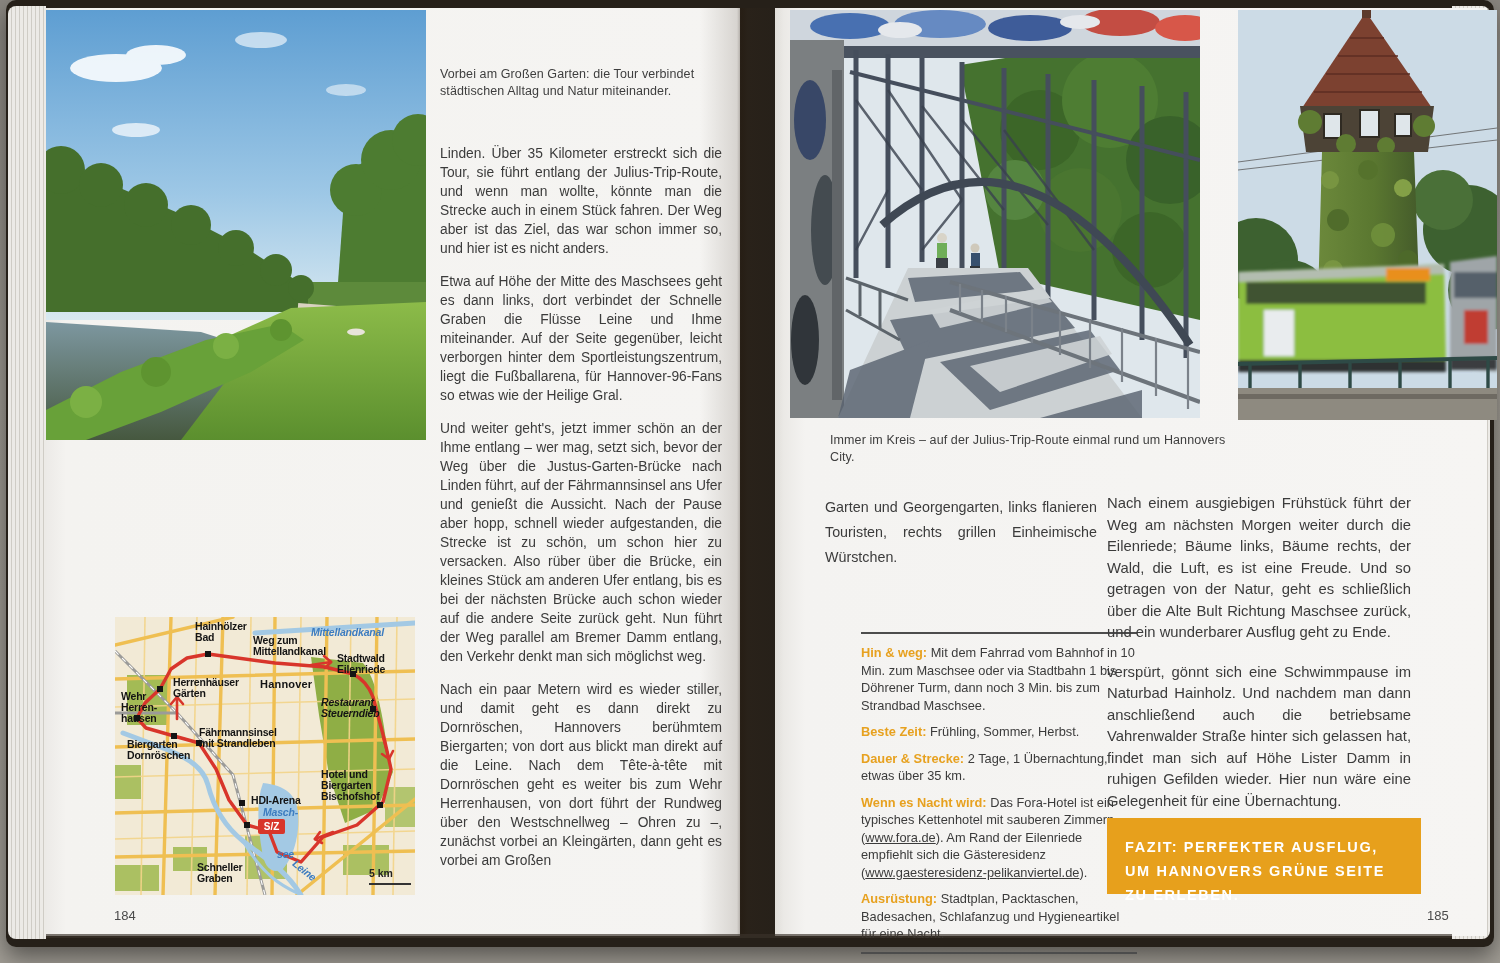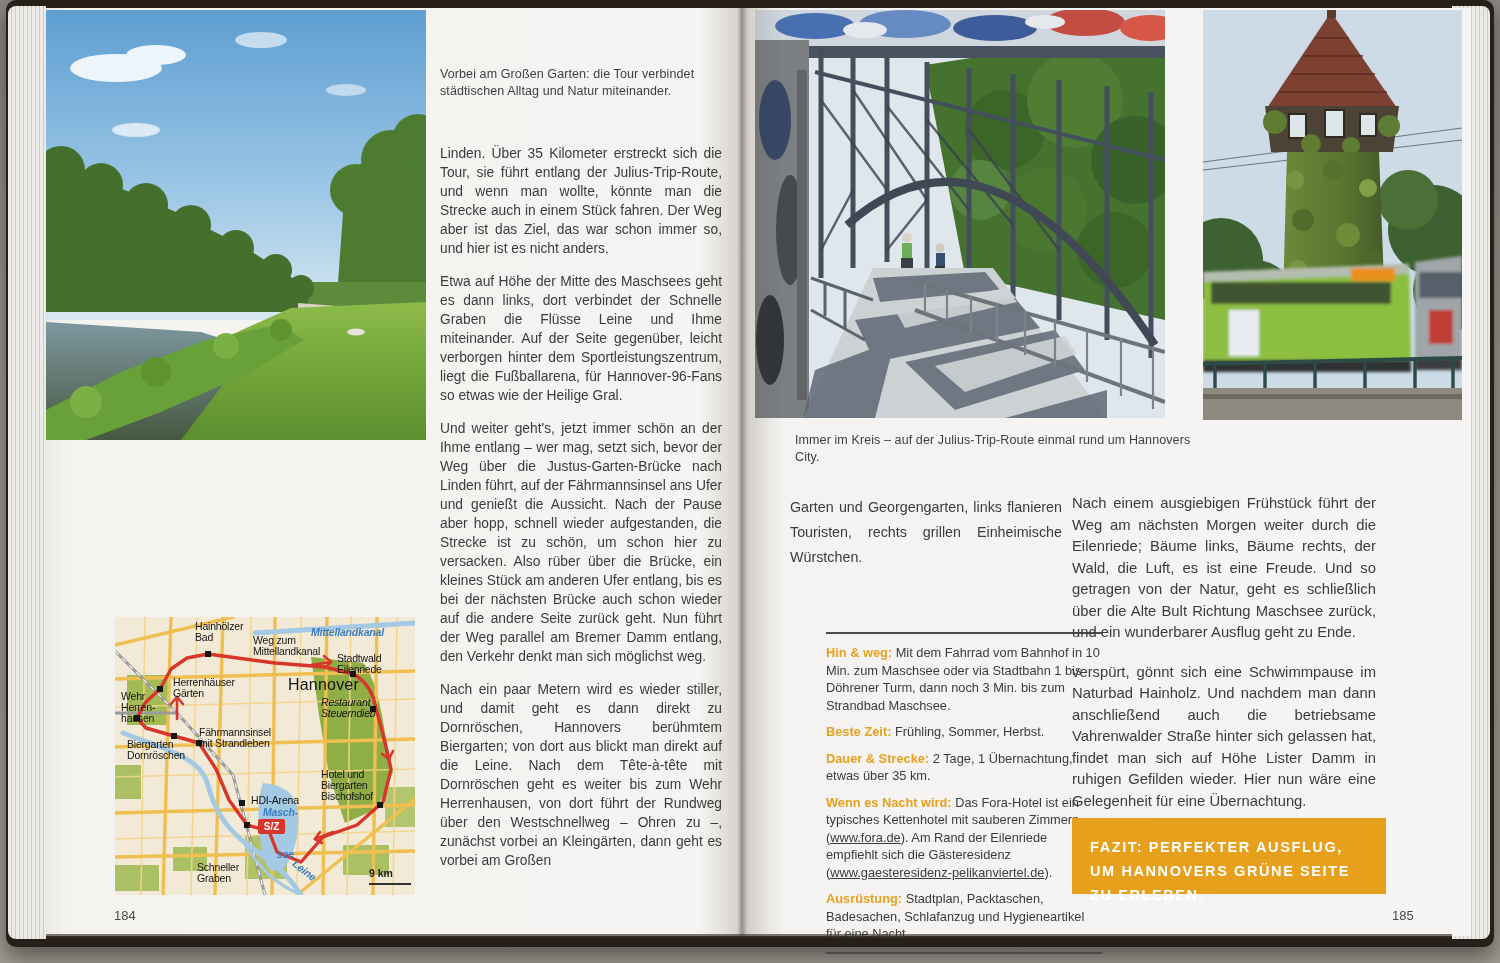--- a/index.html
+++ b/index.html
@@ -7,21 +7,21 @@
        background:linear-gradient(180deg,#8a8680 0%,#9b978f 40%,#a09c94 100%);
        font-family:"Liberation Sans", sans-serif;color:#3b3b3b;}
   .book-cover{position:absolute;left:6px;top:0;width:1488px;height:947px;border-radius:10px;
        background:#262019;box-shadow:0 10px 22px rgba(0,0,0,.45);}
   .edge{position:absolute;top:6px;height:933px;width:38px;
        background:repeating-linear-gradient(90deg,#eceae6 0 3px,#cfccc5 3px 4px);}
   .edge.left{left:8px;border-radius:8px 0 0 8px;}
   .edge.right{left:1452px;border-radius:0 8px 8px 0;}
   .page{position:absolute;top:8px;height:928px;}
   .page.left{left:46px;width:694px;background:linear-gradient(90deg,#eceae7 0,#f4f3f0 20px,#f5f4f2 100%);}
-  .page.right{left:740px;width:712px;background:linear-gradient(90deg,#e7e5e1 0,#f4f3f1 30px,#f6f5f3 100%);padding-left:19px;}
+  .page.right{left:775px;width:712px;background:linear-gradient(90deg,#e7e5e1 0,#f4f3f1 30px,#f6f5f3 100%);}
   .gutter{position:absolute;left:700px;top:8px;width:84px;height:928px;pointer-events:none;
        background:linear-gradient(90deg,rgba(0,0,0,0) 0%,rgba(60,45,30,.16) 44%,rgba(40,28,16,.42) 50%,rgba(60,45,30,.14) 57%,rgba(0,0,0,0) 100%);}
   .bottom-lip{position:absolute;left:46px;top:934px;width:1406px;height:4px;background:#3a332b;opacity:.65;}
 
   .photo{position:absolute;overflow:hidden;}
   .photo svg{display:block;}
 
   .caption{font-size:12.5px;line-height:17px;color:#3e3e3e;letter-spacing:.1px;}
   .body-col{position:absolute;text-align:justify;}
   .body-col p{margin:0 0 14px 0;}
@@ -42,24 +42,24 @@
   .weblink{text-decoration:underline;}
 
   
   .fazit{position:absolute;left:332px;top:810px;width:314px;height:76px;background:#e7a01c;
          box-sizing:border-box;padding:17px 18px 0 18px;}
   .fazit span{color:#fff;font-weight:bold;font-size:14.5px;line-height:24px;letter-spacing:1.6px;
          text-transform:uppercase;}
 
   
   .map{position:absolute;left:69px;top:609px;width:300px;height:278px;background:#f2ead6;overflow:hidden;}
-  .ml{position:absolute;font-weight:normal;font-size:10.5px;line-height:11px;color:#141414;
+  .ml{position:absolute;font-weight:bold;font-size:10.5px;line-height:11px;color:#141414;
       white-space:pre-line;letter-spacing:-0.2px;}
   .ml.blue{color:#3c7cc0;font-style:italic;font-weight:bold;}
-  .ml.big{font-size:16px;letter-spacing:.2px;margin-left:28px;}
+  .ml.big{font-size:11px;letter-spacing:.2px;}
   .ml.it{font-style:italic;}
   .ml.rot{transform:rotate(38deg);}
   .sz-badge{position:absolute;left:143px;top:202px;width:27px;height:15px;background:#d8352b;
       color:#fff;font-weight:bold;font-size:10px;text-align:center;line-height:15px;border-radius:2px;}
   .scale{position:absolute;left:254px;top:250px;font-weight:bold;font-size:10.5px;color:#222;}
   .scale-bar{position:absolute;left:254px;top:266px;width:42px;height:2px;background:#333;}
 </style>
 </head>
 <body>
 
@@ -245,21 +245,21 @@
     <div class="ml" style="left:136px;top:178px;">HDI-Arena</div>
     <div class="ml" style="left:206px;top:152px;">Hotel und
 Biergarten
 Bischofshof</div>
     <div class="ml blue" style="left:148px;top:190px;">Masch-</div>
     <div class="ml blue" style="left:162px;top:232px;">see</div>
     <div class="ml" style="left:82px;top:213px;margin-top:32px;">Schneller
 Graben</div>
     <div class="ml blue rot" style="left:176px;top:248px;">Leine</div>
     <div class="sz-badge">S/Z</div>
-    <div class="scale">9 km</div>
+    <div class="scale">5 km</div>
     <div class="scale-bar"></div>
   </div>
 
   <div class="pagenum" style="left:32px;top:900px;margin-left:36px;">184</div>
 </div>
 
 <div class="page right">
 
   <div class="photo" style="left:15px;top:2px;width:410px;height:408px;">
     <svg width="410" height="408" viewBox="0 0 410 408" xmlns="http://www.w3.org/2000/svg">

